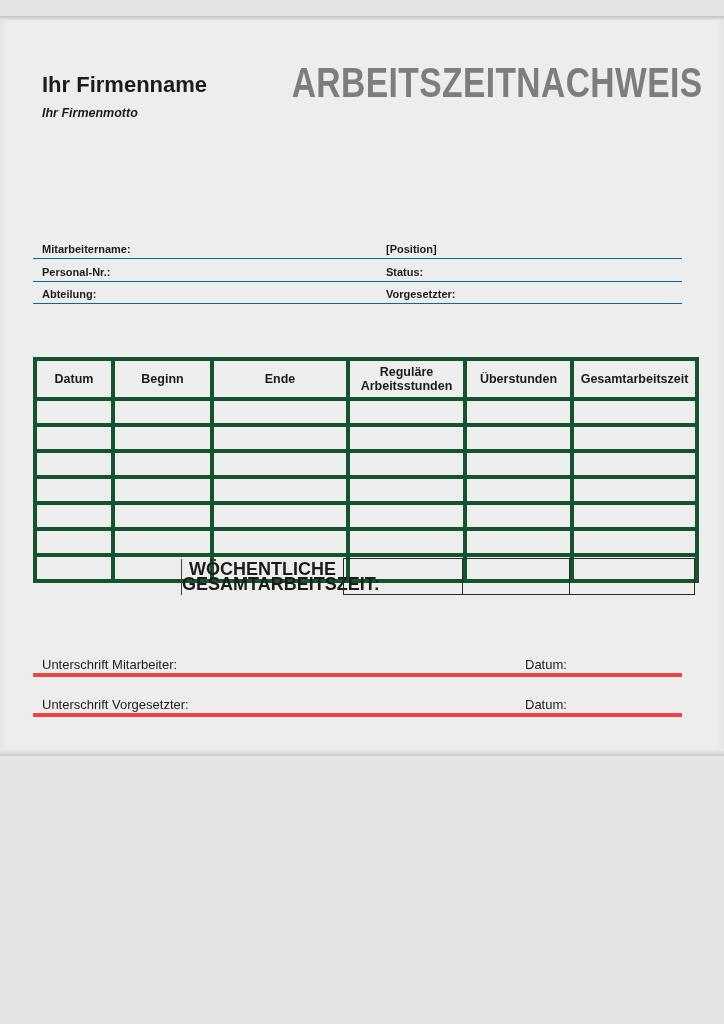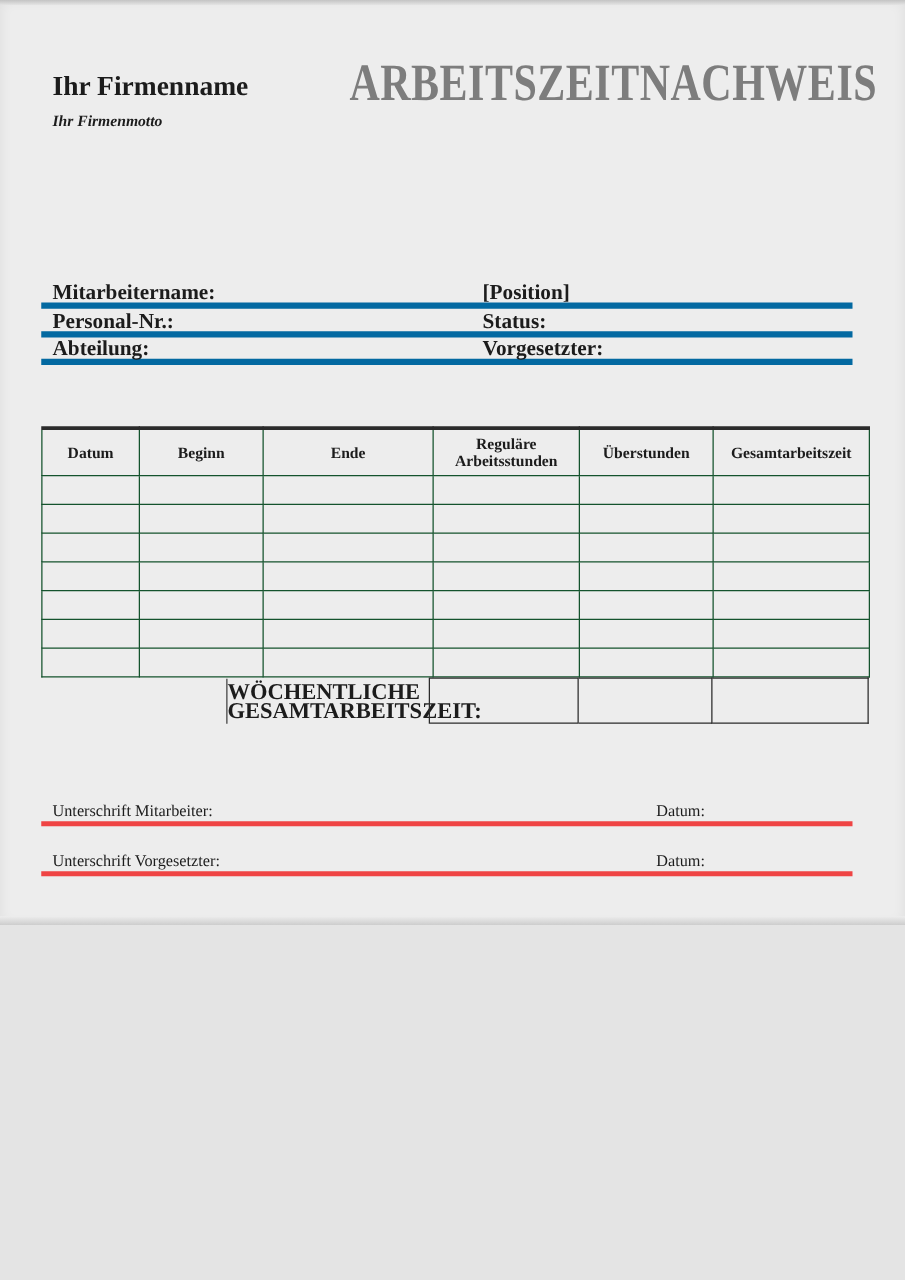--- a/index.html
+++ b/index.html
@@ -4,26 +4,25 @@
 <style>
   html,body{margin:0;padding:0;}
   body{
     font-family:"Liberation Sans","DejaVu Sans",sans-serif;
     background:#e4e4e4;
     -webkit-font-smoothing:antialiased;
   }
   .page{
     position:relative;
     width:724px;height:740px;
-    margin:0 auto;
+    margin:16px auto;
     background:#ededed;
     color:#1c1c1c;
     overflow:hidden;
     box-shadow:inset 0 0 10px rgba(0,0,0,0.07);
-    font-family:Liberation Serif, serif;
   }
   
   .edge-top{position:absolute;left:0;top:0;width:100%;height:4px;
     background:linear-gradient(to bottom,#c3c3c3,#e4e4e4);}
   .edge-bottom{position:absolute;left:0;bottom:0;width:100%;height:7px;
     background:linear-gradient(to top,#cdcdcd,#ededed);}
 
   
   .company-name{position:absolute;left:42px;top:56px;
     font-size:22px;font-weight:bold;letter-spacing:0px;}
@@ -31,33 +30,33 @@
     font-size:42px;line-height:42px;font-weight:bold;color:#7d7d7d;
     white-space:nowrap;transform:scaleX(0.80);transform-origin:100% 50%;
     letter-spacing:0.5px;}
   .company-motto{position:absolute;left:42px;top:90px;
     font-size:12.5px;font-weight:bold;font-style:italic;}
   .address{position:absolute;left:42px;top:118px;
     font-size:12.5px;line-height:14px;white-space:pre;}
 
   
   .field-row{position:absolute;left:33px;width:649px;height:17px;
-    border-bottom:5px solid #0369a1;font-size:17px;font-weight:bold;
+    border-bottom:1px solid #0369a1;font-size:11px;font-weight:bold;
     line-height:17px;}
   .field-row .left-label{position:absolute;left:9px;bottom:0;}
   .field-row .right-label{position:absolute;left:353px;bottom:0;}
   .field-row-1{top:225px;}
   .field-row-2{top:248px;}
   .field-row-3{top:270px;text-align:right;}
 
   
   table.timesheet{position:absolute;left:33px;top:341px;width:662px;
     border-collapse:collapse;table-layout:fixed;
     border:1px solid #2b2b2b;border-top:3px solid #2b2b2b;}
-  table.timesheet th,table.timesheet td{border:1px solid #14532d;padding:0;}
+  table.timesheet th,table.timesheet td{border:4px solid #14532d;padding:0;}
   table.timesheet th{font-size:12.5px;font-weight:bold;line-height:14px;
     text-align:center;vertical-align:middle;height:36px;}
   table.timesheet td{height:22px;}
   .col-datum{width:78px;}
   .col-beginn{width:99px;}
   .col-ende{width:136px;}
   .col-regular{width:117px;}
   .col-ueber{width:107px;}
   .col-gesamt{width:125px;}
 

